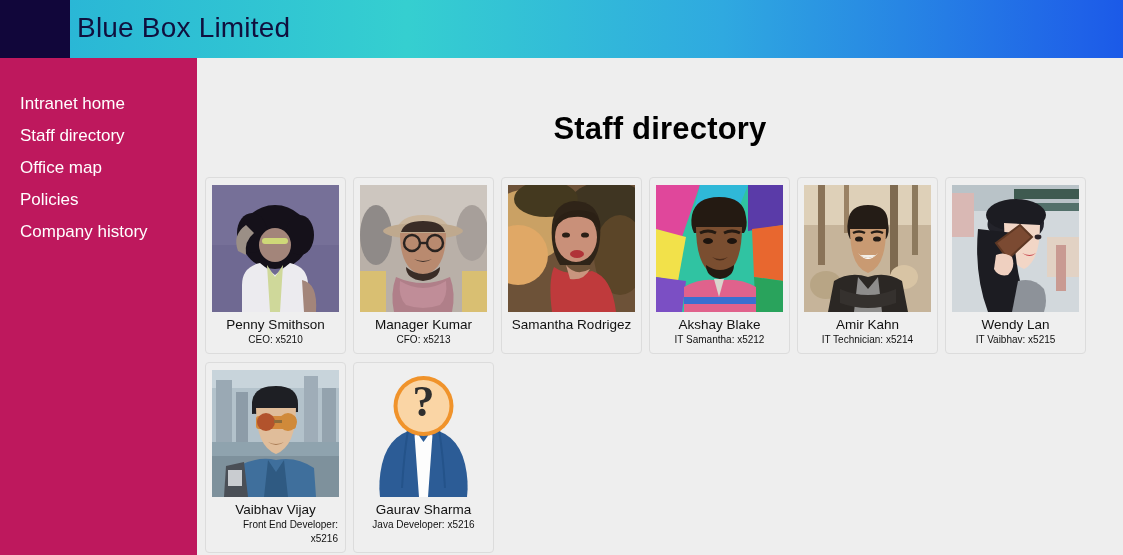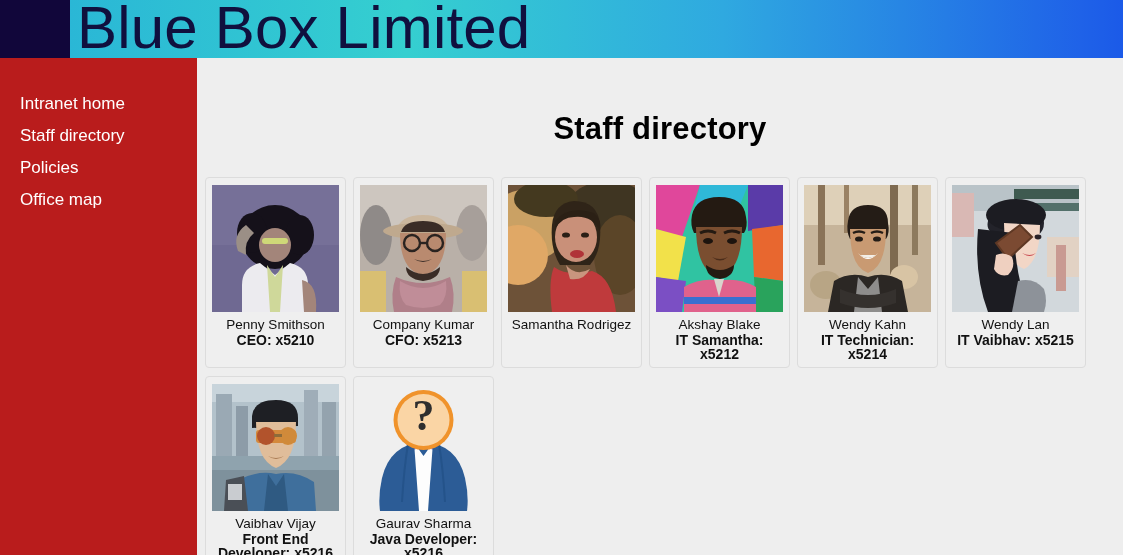--- a/index.html
+++ b/index.html
@@ -21,21 +21,21 @@
     background: #eeeeee;
   }
 
   
   .sidebar {
     position: absolute;
     left: 0;
     top: 0;
     width: 197px;
     height: 555px;
-    background: #b91c1c;
+    background: #be185d;
     z-index: 2;
   }
   .sidebar-logoblock {
     position: absolute;
     left: 0;
     top: 0;
     width: 197px;
     height: 58px;
     background: #11063a;
   }
@@ -68,21 +68,21 @@
                 #35cfd0 32%,
                 #2fa9e0 62%,
                 #1f62e8 96%,
                 #1b5ae8 100%);
     z-index: 3;
   }
   .header-title {
     position: absolute;
     left: 7px;
     top: -1px;
-    font-size: 60px;
+    font-size: 28px;
     line-height: 58px;
     color: #10103e;
     font-weight: normal;
     letter-spacing: 0.2px;
     white-space: nowrap;
   }
 
   
   .main {
     position: absolute;
@@ -133,42 +133,43 @@
   .card-photo svg { display: block; width: 127px; height: 127px; }
   .card-name {
     margin-top: 4px;
     font-size: 13.5px;
     line-height: 17px;
     color: #111111;
     text-align: center;
     white-space: nowrap;
   }
   .card-role {
-    font-size: 14px;
+    font-size: 10px;
     line-height: 14px;
     color: #111111;
-    font-weight: bold;
-    text-align: center;
+    font-weight: normal;
+    text-align: right;
   }
 
   
   .card-photo.placeholder { background: #efefef; }
 </style>
 </head>
 <body>
 
 <div class="page">
 
   <div class="sidebar">
     <div class="sidebar-logoblock"></div>
     <nav class="sidebar-nav">
       <a class="sidebar-item">Intranet home</a>
       <a class="sidebar-item">Staff directory</a>
+      <a class="sidebar-item">Office map</a>
       <a class="sidebar-item">Policies</a>
-      <a class="sidebar-item">Office map</a>
+      <a class="sidebar-item">Company history</a>
     </nav>
   </div>
 
   <div class="header">
     <div class="header-title">Blue Box Limited</div>
   </div>
 
   <div class="main">
     <h1 class="page-title">Staff directory</h1>
 
@@ -210,21 +211,21 @@
             <path d="M41 47 Q44 36 63 36 Q82 36 85 47 Z" fill="#3a2c26"></path>
             <circle cx="52" cy="58" r="8" fill="none" stroke="#2a2320" stroke-width="2.4"></circle>
             <circle cx="75" cy="58" r="8" fill="none" stroke="#2a2320" stroke-width="2.4"></circle>
             <line x1="60" y1="58" x2="67" y2="58" stroke="#2a2320" stroke-width="2.4"></line>
             <path d="M54 74 Q63 78 72 74 Q63 80 54 74 Z" fill="#3a2c26"></path>
             <path d="M46 82 Q63 96 80 82 Q80 94 63 96 Q46 94 46 82 Z" fill="#3a2c26"></path>
             <path d="M36 92 Q63 104 90 92 Q96 108 92 127 L34 127 Q30 108 36 92 Z" fill="#b07f89"></path>
             <path d="M40 96 Q63 110 86 96 Q88 112 80 120 Q63 126 46 120 Q38 112 40 96 Z" fill="#c08d98"></path>
           </svg>
         </div>
-        <div class="card-name">Company Kumar</div>
+        <div class="card-name">Manager Kumar</div>
         <div class="card-role">CFO: x5213</div>
       </div>
 
       <div class="card">
         <div class="card-photo">
           <svg viewBox="0 0 127 127" preserveAspectRatio="none">
             <rect width="127" height="127" fill="#6d5238"></rect>
             <ellipse cx="20" cy="40" rx="40" ry="36" fill="#caa164"></ellipse>
             <ellipse cx="10" cy="70" rx="30" ry="30" fill="#e0a866"></ellipse>
             <ellipse cx="100" cy="22" rx="40" ry="26" fill="#3f3522"></ellipse>
@@ -290,21 +291,21 @@
             <ellipse cx="73" cy="54" rx="4" ry="2.6" fill="#241c16"></ellipse>
             <path d="M49 48 Q55 45 61 48" stroke="#241c16" stroke-width="2.4" fill="none"></path>
             <path d="M67 48 Q73 45 79 48" stroke="#241c16" stroke-width="2.4" fill="none"></path>
             <path d="M54 68 Q64 78 74 68 Q64 80 54 68 Z" fill="#ffffff"></path>
             <path d="M56 70 Q64 76 72 70 Z" fill="#f3efe8"></path>
             <path d="M30 96 Q46 86 64 92 Q82 86 98 96 L104 127 L24 127 Z" fill="#2b2724"></path>
             <path d="M54 92 L64 104 L74 92 L78 127 L50 127 Z" fill="#8e8d8c"></path>
             <path d="M36 104 Q64 116 92 104 L92 118 Q64 128 36 118 Z" fill="#35312e"></path>
           </svg>
         </div>
-        <div class="card-name">Wendy Kahn</div>
+        <div class="card-name">Amir Kahn</div>
         <div class="card-role">IT Technician: x5214</div>
       </div>
 
       <div class="card">
         <div class="card-photo">
           <svg viewBox="0 0 127 127" preserveAspectRatio="none">
             <rect width="127" height="127" fill="#d2d8dc"></rect>
             <rect x="0" y="0" width="127" height="26" fill="#b9c3c8"></rect>
             <rect x="62" y="4" width="65" height="10" fill="#3e5a50"></rect>
             <rect x="70" y="18" width="57" height="8" fill="#52706a"></rect>

